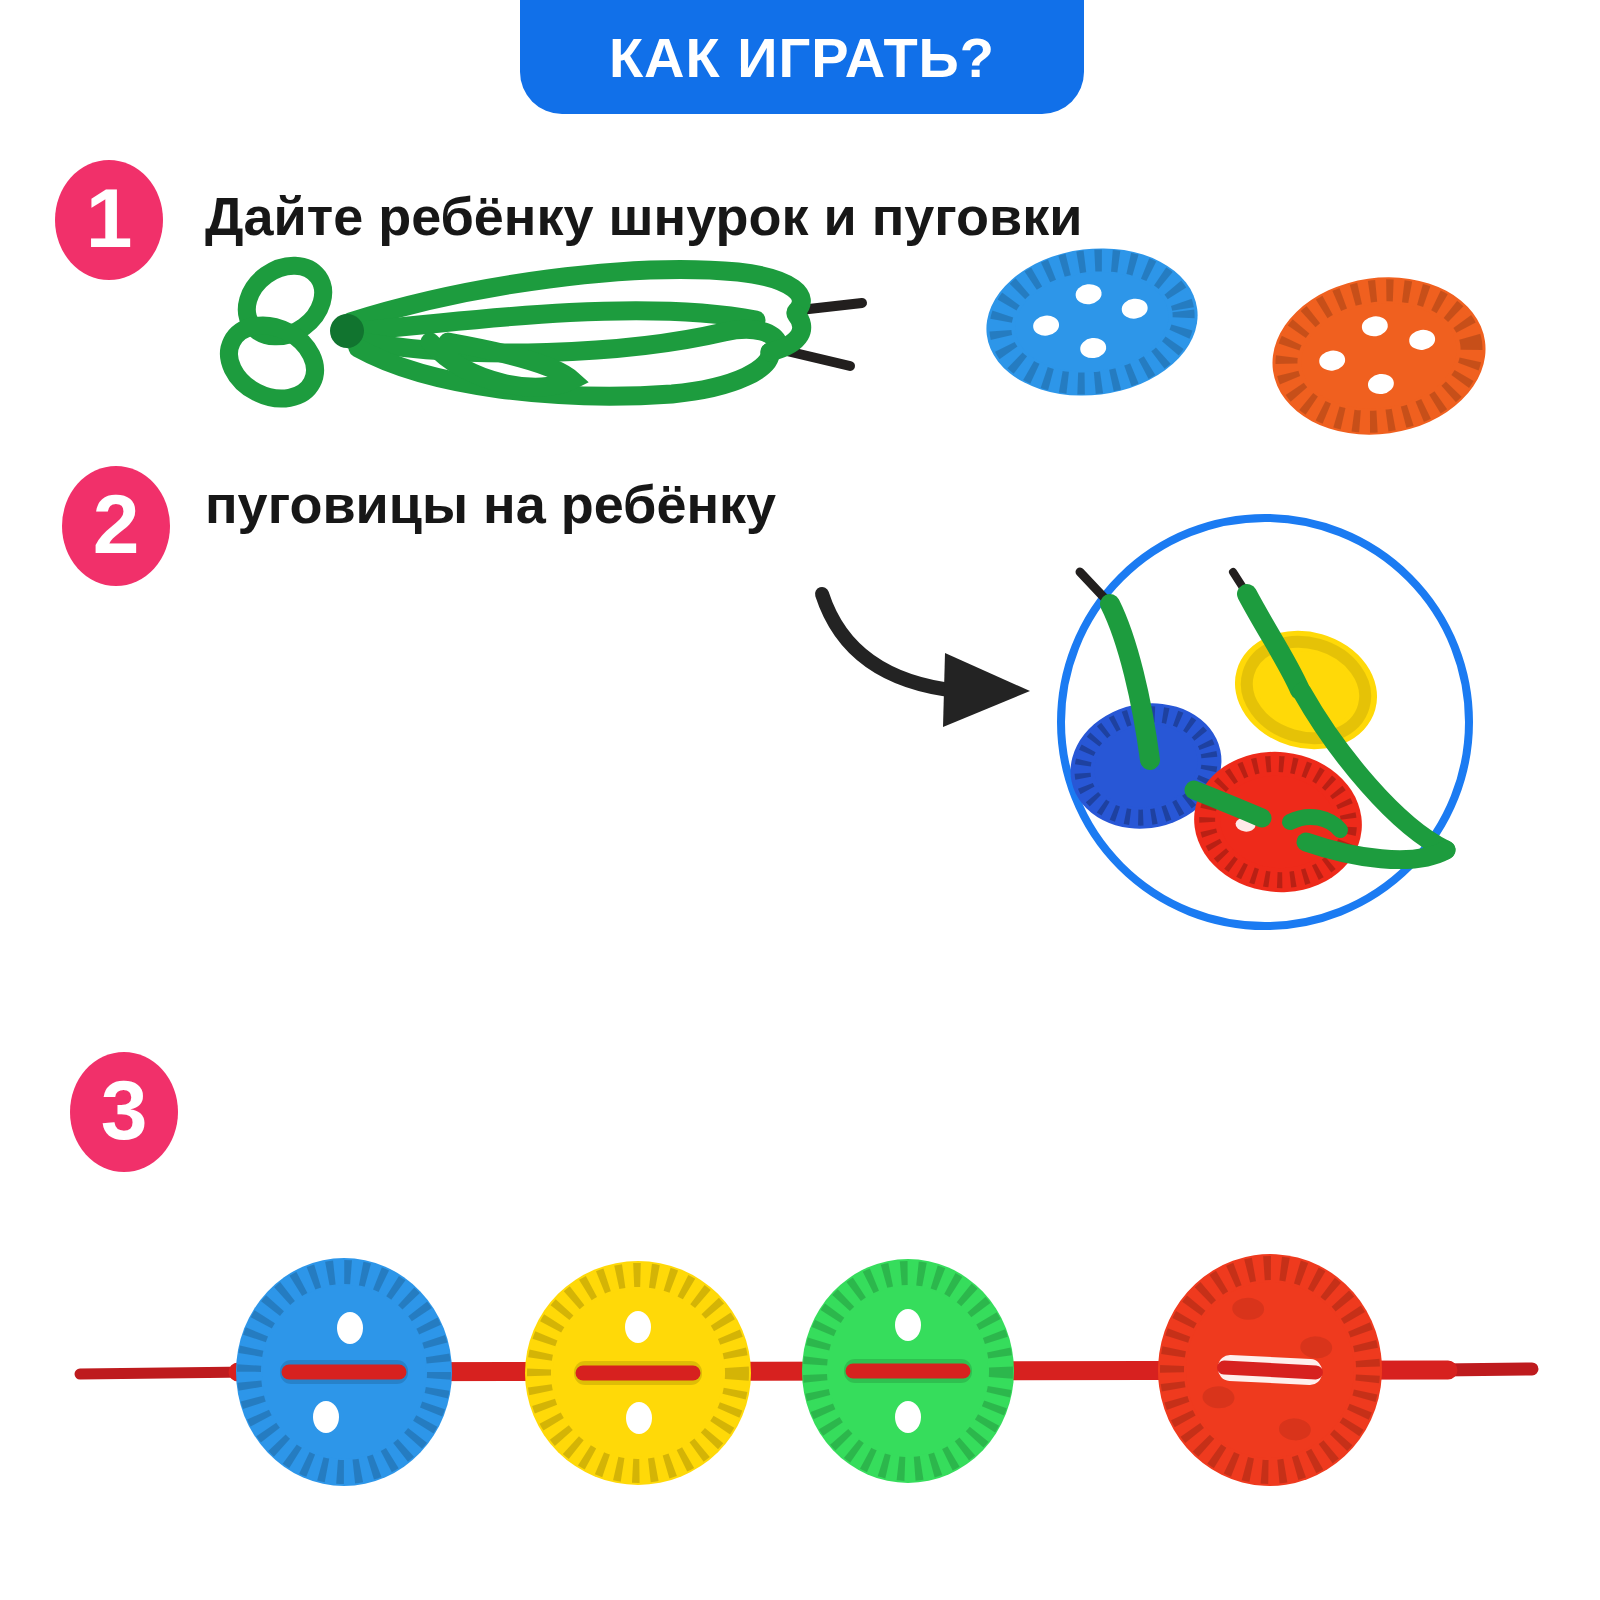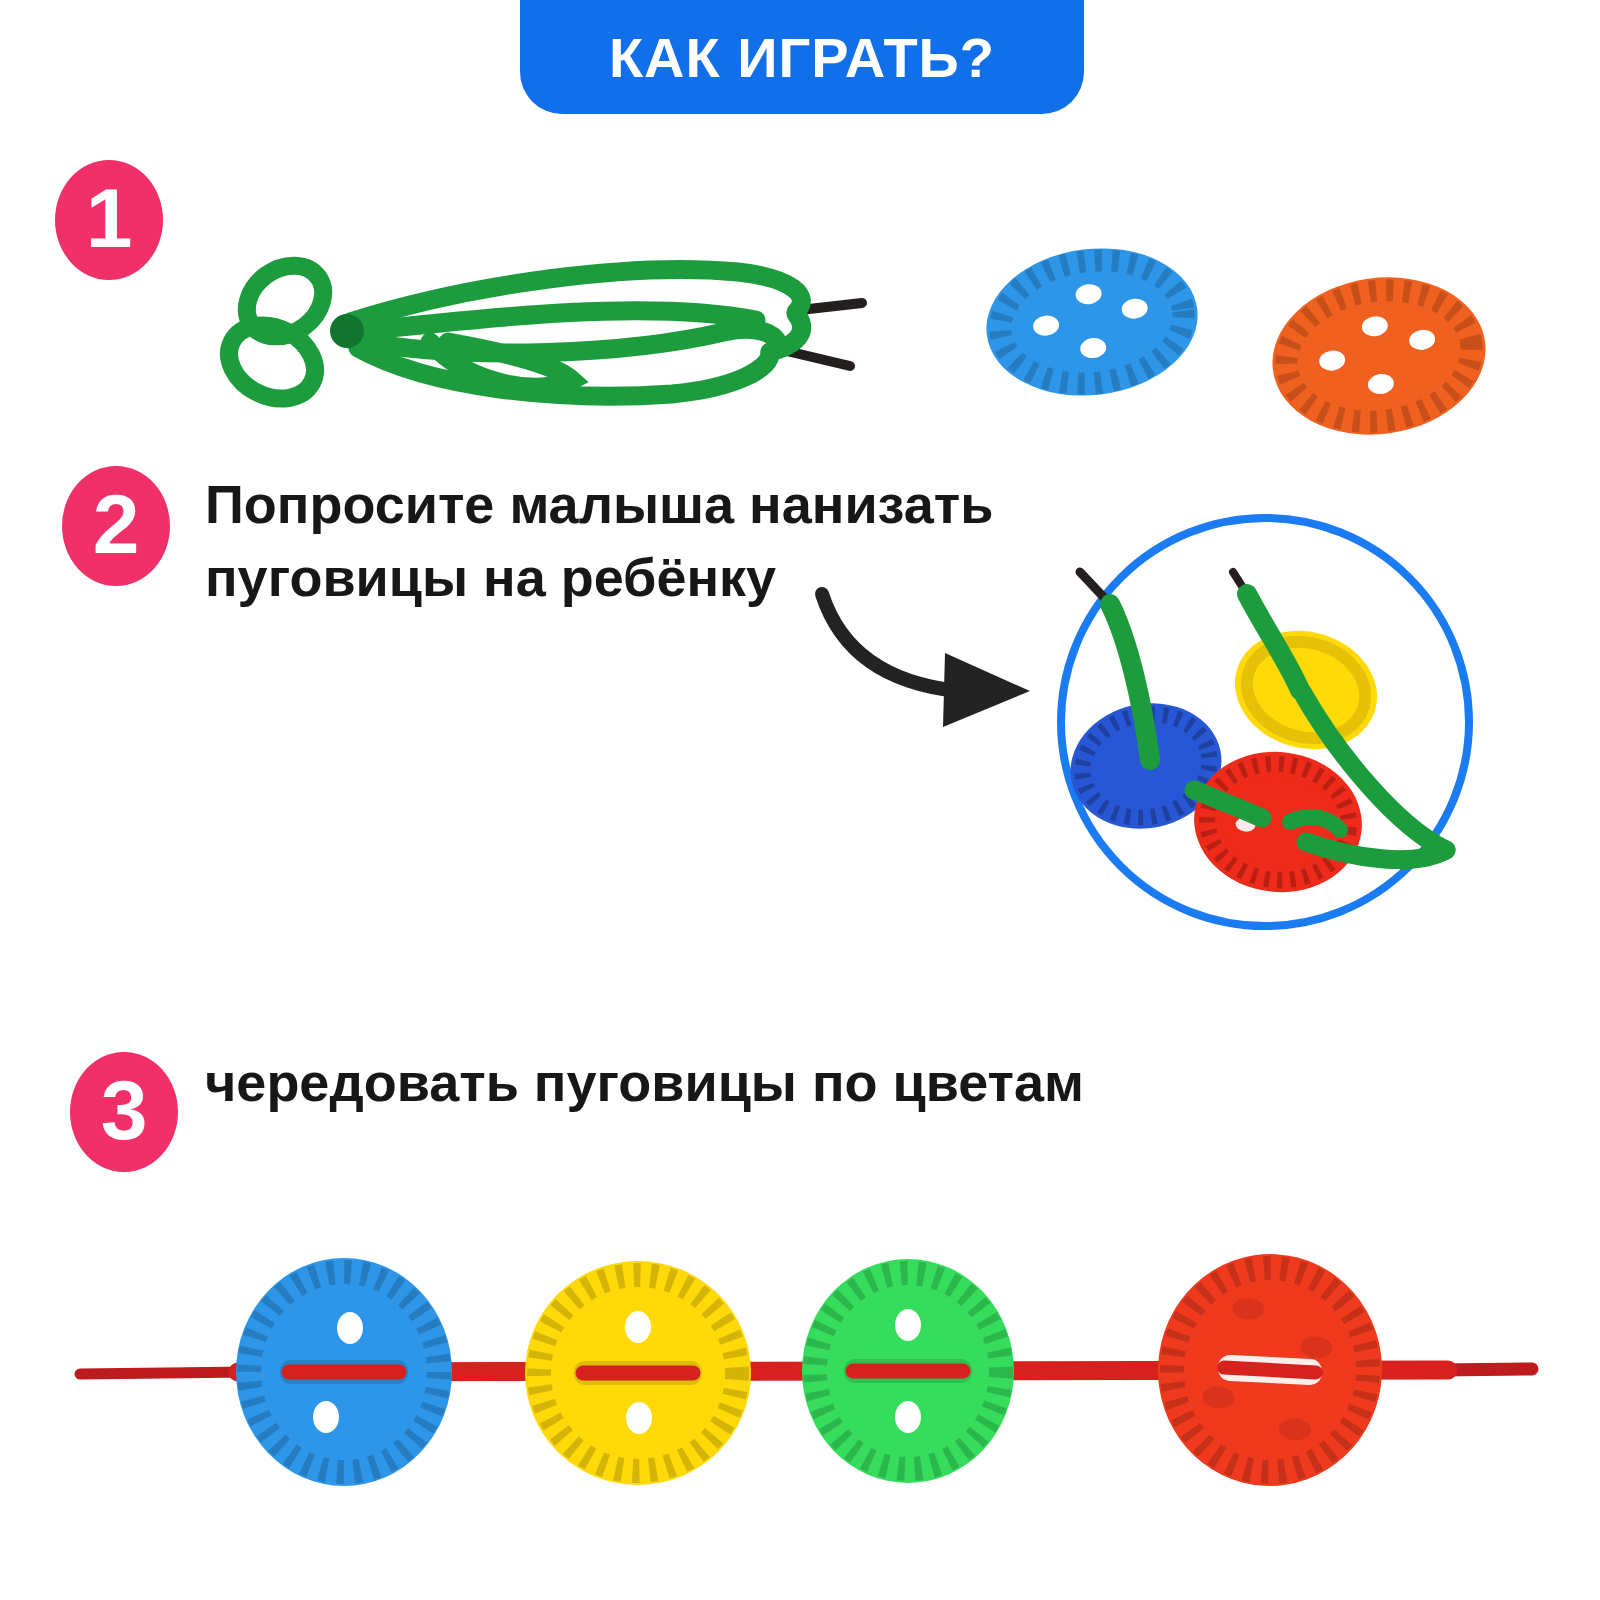--- a/index.html
+++ b/index.html
@@ -36,34 +36,35 @@
 
 <div class="canvas">
 
   <div class="header">
     <span>КАК ИГРАТЬ?</span>
   </div>
 
   <div class="badge b1">
     <span>1</span>
   </div>
+  <div class="steptext t1">
+    <div>Дайте ребёнку шнурок и пуговки</div>
+  </div>
 
   <div class="badge b2">
     <span>2</span>
   </div>
   <div class="steptext t2">
-    <div>Попросите малыша нанизать</div>
     <div>пуговицы на ребёнку</div>
   </div>
 
   <div class="badge b3">
     <span>3</span>
   </div>
   <div class="steptext t3">
-    <div>чередовать пуговицы по цветам</div>
   </div>
 
   <svg class="art" viewBox="0 0 1600 1600">
 
     <g>
       <path class="tip" d="M800 310 L862 303"></path>
       <path class="tip" d="M774 348 L850 366"></path>
       <ellipse cx="285" cy="301" rx="41" ry="32" transform="rotate(-36 285 301)" style="fill:none;stroke:var(--lace_green);stroke-width:18"></ellipse>
       <ellipse cx="272" cy="362" rx="45" ry="34" transform="rotate(27 272 362)" style="fill:none;stroke:var(--lace_green);stroke-width:18"></ellipse>
       <path class="lace" d="M350 322 C470 284 630 262 738 272 C792 278 812 296 796 312"></path>

